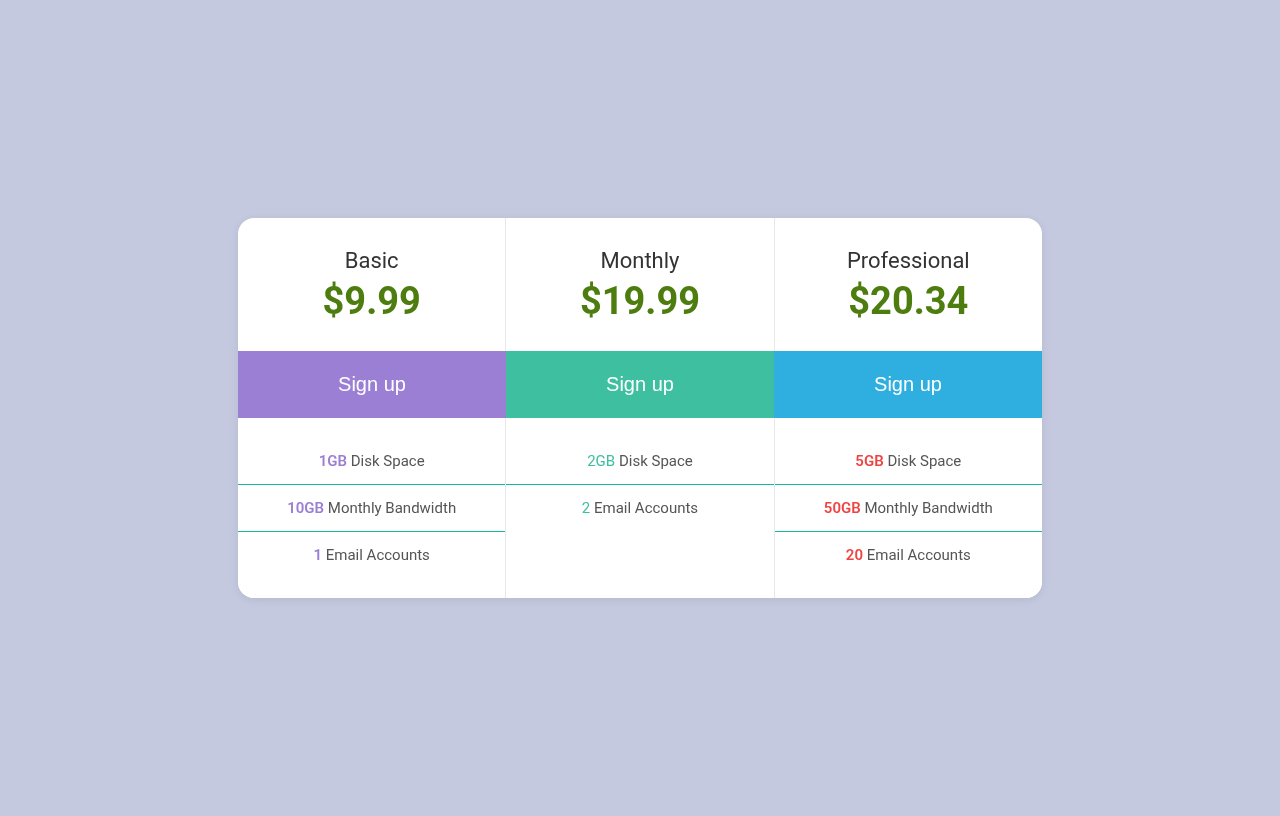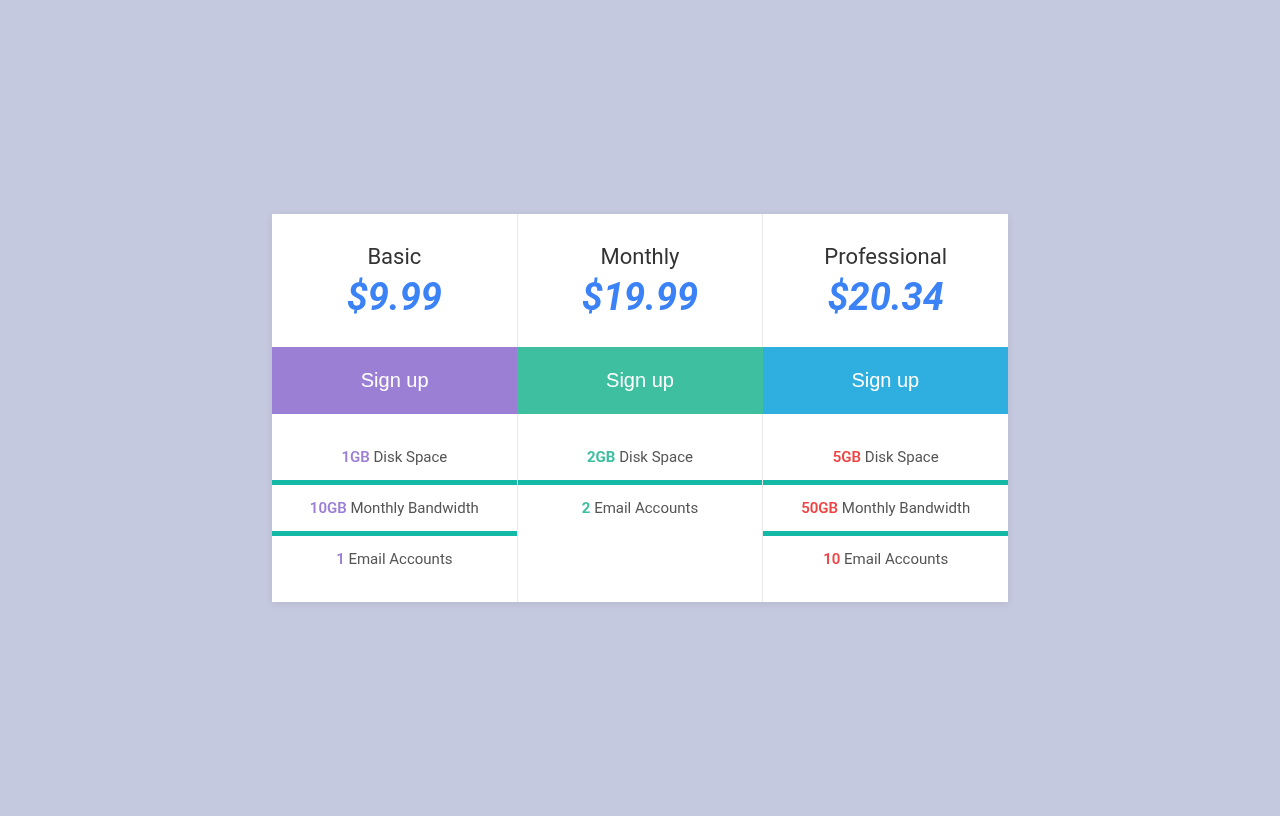--- a/index.html
+++ b/index.html
@@ -13,23 +13,23 @@
       height: 816px;
       background-color: #c5c9e0;
       display: flex;
       align-items: center;
       justify-content: center;
       font-family: -apple-system, BlinkMacSystemFont, 'Segoe UI', Roboto, sans-serif;
     }
 
     .pricing-table {
       background: #ffffff;
-      border-radius: 0;
+      border-radius: 16px;
       overflow: hidden;
-      width: 736px;
+      width: 804px;
       box-shadow: 0 2px 8px rgba(0,0,0,0.08);
     }
 
     .plans-header {
       display: flex;
     }
 
     .plan-header {
       flex: 1;
       text-align: center;
@@ -44,22 +44,21 @@
     .plan-name {
       font-size: 22px;
       font-weight: 400;
       color: #333;
       margin-bottom: 6px;
     }
 
     .plan-price {
       font-size: 38px;
       font-weight: 700;
-      color: #3b82f6;
-      font-style: italic;
+      color: #4d7c0f;
     }
 
     .signup-row {
       display: flex;
     }
 
     .signup-btn {
       flex: 1;
       padding: 22px 20px;
       text-align: center;
@@ -94,37 +93,37 @@
       border-right: 1px solid #e8e8e8;
     }
 
     .plan-features:last-child {
       border-right: none;
     }
 
     .feature-row {
       text-align: center;
       padding: 14px 20px;
-      border-bottom: 5px solid #14b8a6;
+      border-bottom: 1px solid #14b8a6;
       font-size: 15px;
       color: #555;
     }
 
     .feature-row:last-child {
       border-bottom: none;
     }
 
     .feature-highlight-purple {
       color: #9b7fd4;
       font-weight: 600;
     }
 
     .feature-highlight-teal {
       color: #3dbfa0;
-      font-weight: 700;
+      font-weight: 400;
     }
 
     .feature-highlight-blue {
       color: #ef4444;
       font-weight: 600;
     }
   </style>
 </head>
 <body>
 
@@ -182,19 +181,19 @@
     <div class="plan-features">
       <div class="feature-row">
         <span class="feature-highlight-blue">5GB</span>
         <span> Disk Space</span>
       </div>
       <div class="feature-row">
         <span class="feature-highlight-blue">50GB</span>
         <span> Monthly Bandwidth</span>
       </div>
       <div class="feature-row">
-        <span class="feature-highlight-blue">10</span>
+        <span class="feature-highlight-blue">20</span>
         <span> Email Accounts</span>
       </div>
     </div>
 
   </div>
 </div>
 
 </body></html>

